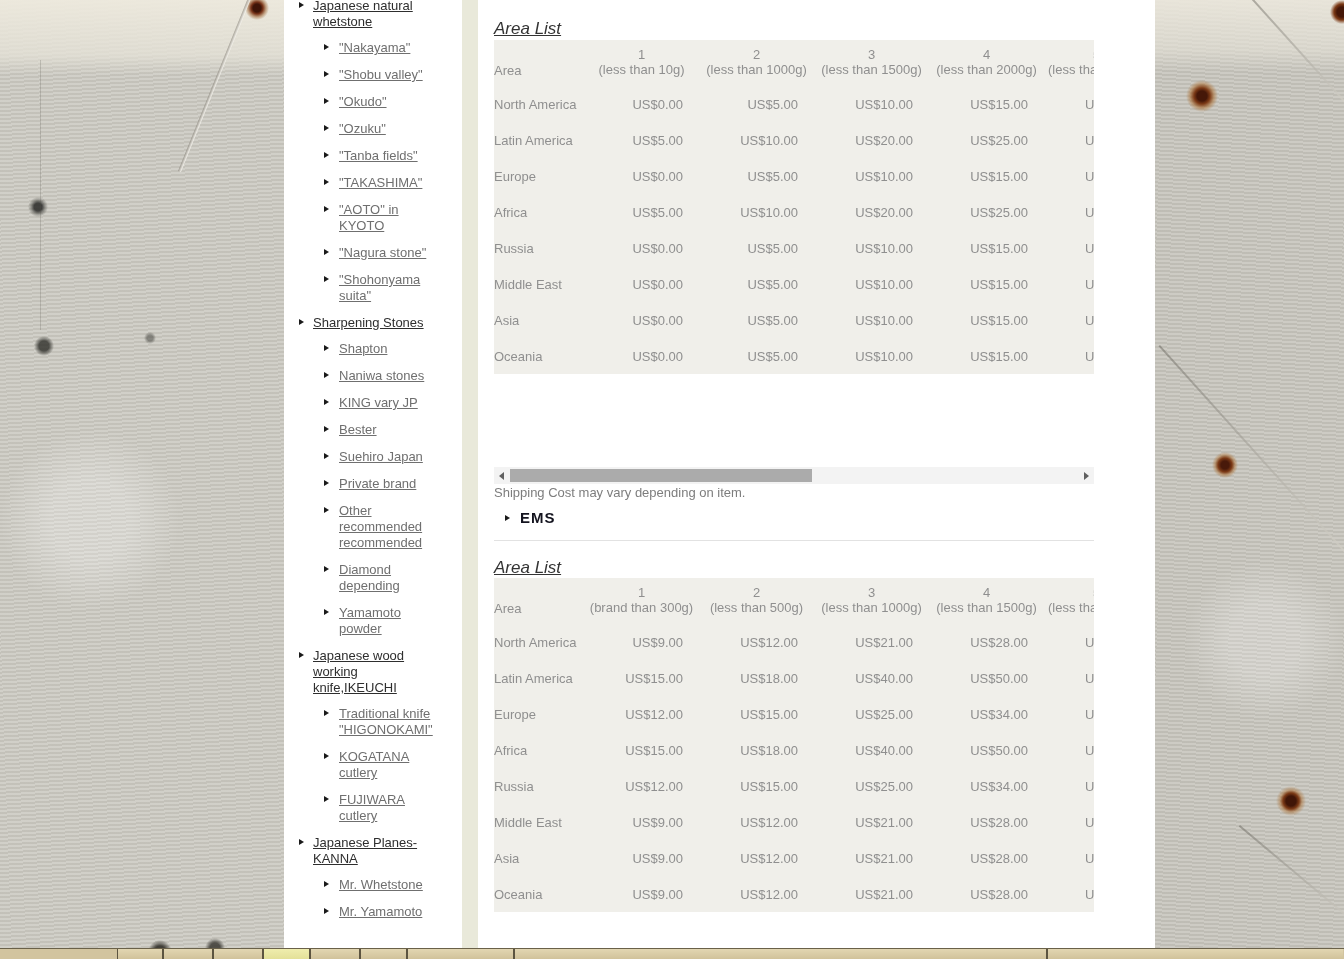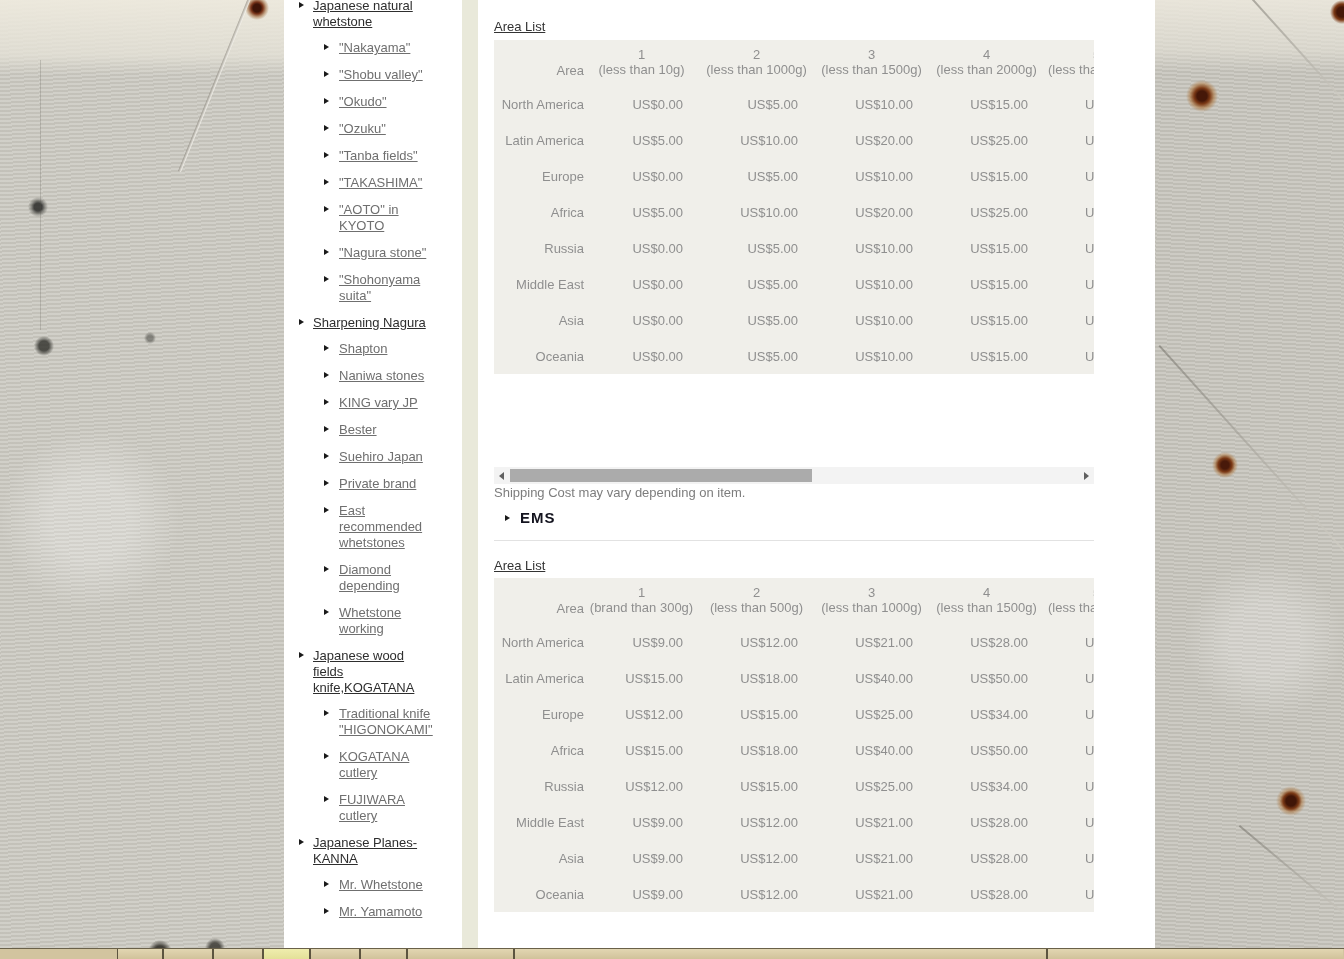--- a/index.html
+++ b/index.html
@@ -48,27 +48,27 @@
   .sec-title { position:relative; width:132px; padding-left:15px; margin:7px 0 10px 0; }
   .sec-title a { color:#2e2e2e; text-decoration:underline; cursor:pointer; }
   .sub { position:relative; width:121px; padding-left:16px; margin:0 0 11px 25px; }
   .sub a { color:#6f6f6f; text-decoration:underline; cursor:pointer; }
   .tri { position:absolute; left:1px; top:4px; width:0; height:0;
          border-top:3px solid transparent; border-bottom:3px solid transparent;
          border-left:5px solid #1a1a1a; }
 
   
   #content { position:absolute; left:494px; top:0; width:600px; }
-  .arealist { position:absolute; font-size:13px; }
+  .arealist { position:absolute; font-size:17px;font-style:italic; }
   .arealist a { color:#333; text-decoration:underline; cursor:pointer; }
   .t-clip { position:absolute; width:600px; overflow:hidden; background:#f0efea; }
   .t-inner { width:665px; color:#8f8f8f; font-size:13px; }
   .t-header { display:flex; height:46px; padding-top:7px; }
   .t-row { display:flex; height:36px; align-items:center; }
-  .c-area { width:90px; text-align:right; flex:none; align-self:center; }
+  .c-area { width:90px; text-align:left; flex:none; align-self:center; }
   .t-header .c-area { padding-top:8px; }
   .c-col { width:115px; flex:none; text-align:center; line-height:15px; }
   .c-val { width:115px; flex:none; text-align:right; padding-right:16px; }
   .c-col.c5 { text-align:left; padding-left:4px; }
   .c-col.c5 .num5 { margin-left:45px; }
   .c-col.c5 .wt5 { white-space:nowrap; }
   .c-val.c5cell { text-align:left; padding-left:41px; }
 
   
   #hscroll { position:absolute; top:467px; left:0; width:600px; height:17px; background:#f3f3f3; }
@@ -120,35 +120,35 @@
   <div class="sub"><span class="tri"></span><a>"Okudo"</a></div>
   <div class="sub"><span class="tri"></span><a>"Ozuku"</a></div>
   <div class="sub"><span class="tri"></span><a>"Tanba fields"</a></div>
   <div class="sub"><span class="tri"></span><a>"TAKASHIMA"</a></div>
   <div class="sub"><span class="tri"></span><a>"AOTO" in KYOTO</a></div>
   <div class="sub"><span class="tri"></span><a>"Nagura stone"</a></div>
   <div class="sub"><span class="tri"></span><a>"Shohonyama suita"</a></div>
 
   <div class="sec-title">
     <span class="tri"></span>
-    <a>Sharpening Nagura</a>
+    <a>Sharpening Stones</a>
   </div>
   <div class="sub"><span class="tri"></span><a>Shapton</a></div>
   <div class="sub"><span class="tri"></span><a>Naniwa stones</a></div>
   <div class="sub"><span class="tri"></span><a>KING vary JP</a></div>
   <div class="sub"><span class="tri"></span><a>Bester</a></div>
   <div class="sub"><span class="tri"></span><a>Suehiro Japan</a></div>
   <div class="sub"><span class="tri"></span><a>Private brand</a></div>
-  <div class="sub"><span class="tri"></span><a>East recommended whetstones</a></div>
+  <div class="sub"><span class="tri"></span><a>Other recommended recommended</a></div>
   <div class="sub"><span class="tri"></span><a>Diamond depending</a></div>
-  <div class="sub"><span class="tri"></span><a>Whetstone working</a></div>
+  <div class="sub"><span class="tri"></span><a>Yamamoto powder</a></div>
 
   <div class="sec-title">
     <span class="tri"></span>
-    <a>Japanese wood fields knife,KOGATANA</a>
+    <a>Japanese wood working knife,IKEUCHI</a>
   </div>
   <div class="sub"><span class="tri"></span><a>Traditional knife "HIGONOKAMI"</a></div>
   <div class="sub"><span class="tri"></span><a>KOGATANA cutlery</a></div>
   <div class="sub"><span class="tri"></span><a>FUJIWARA cutlery</a></div>
 
   <div class="sec-title">
     <span class="tri"></span>
     <a>Japanese Planes-KANNA</a>
   </div>
   <div class="sub"><span class="tri"></span><a>Mr. Whetstone</a></div>

